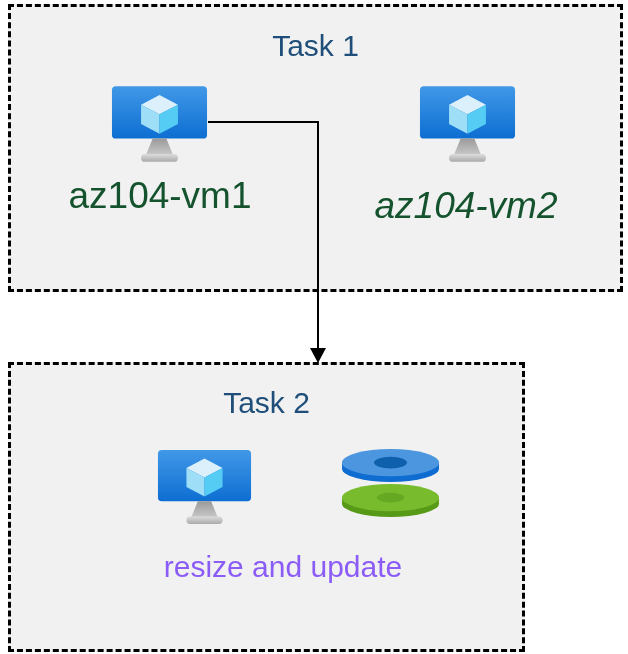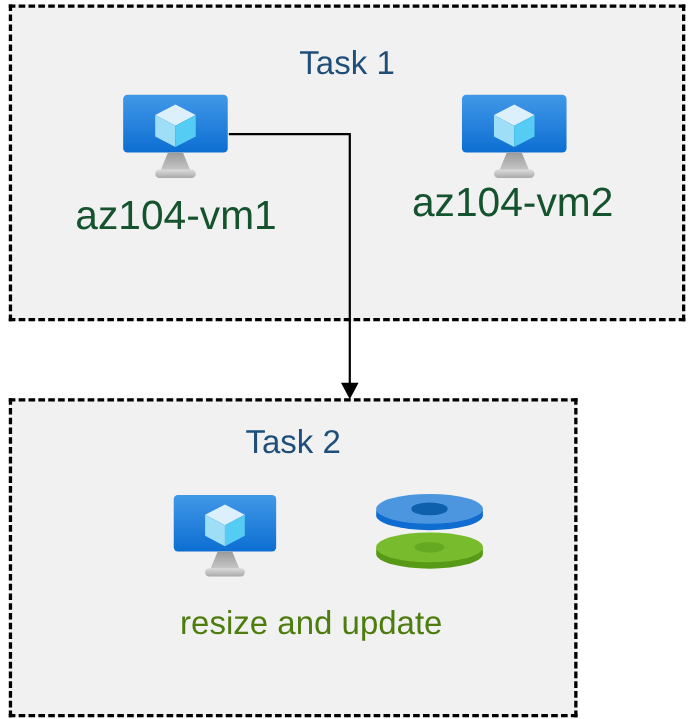--- a/index.html
+++ b/index.html
@@ -19,39 +19,39 @@
   }
   #task1 { left: 8px; top: 4px;  width: 615px; height: 288px; }
   #task2 { left: 8px; top: 362px; width: 517px; height: 290px; }
   .task-title {
     position: absolute;
     left: 0; right: 0;
     text-align: center;
     font-size: 30px;
     color: #1e4e79;
   }
-  #task1 .task-title { top: 22px; margin-top: 12px; }
+  #task1 .task-title { top: 22px; }
   #task2 .task-title { top: 21px; }
   .icon { position: absolute; }
   .icon svg { display: block; }
   .vm-label {
     position: absolute;
     width: 200px;
     text-align: center;
     font-size: 37px;
     line-height: 37px;
     color: #14532d;
     white-space: nowrap;
   }
   .caption {
     position: absolute;
     width: 300px;
     text-align: center;
     font-size: 30px;
-    color: #4d7c0f;
+    color: #8b5cf6;
     white-space: nowrap;
   }
   .arrow-layer {
     position: absolute;
     left: 0; top: 0;
     pointer-events: none;
   }
   .defs-holder { position: absolute; width: 0; height: 0; overflow: hidden; }
 </style>
 </head>
@@ -96,21 +96,21 @@
     <div class="icon" style="left:408px; top:78px;">
       <svg viewBox="0 0 100 82" width="97" height="80">
         <rect x="1" y="1" width="98" height="54" rx="4" fill="url(#gradScreen)"></rect>
         <polygon points="50,10 69,20 50,30 31,20" fill="#dcf0fc"></polygon>
         <polygon points="31,20 50,30 50,50 31,40" fill="#9fdef7"></polygon>
         <polygon points="69,20 50,30 50,50 69,40" fill="#54ccf4"></polygon>
         <polygon points="43,55 57,55 64,72 36,72" fill="url(#gradStand)"></polygon>
         <rect x="31" y="71" width="38" height="8" rx="4" fill="url(#gradBase)"></rect>
       </svg>
     </div>
-    <div class="vm-label" style="left:355px; top:158px;">
+    <div class="vm-label" style="left:355px; top:180px;font-style:italic;">
       <div>az104-vm2</div>
     </div>
   </div>
 
   <div class="task-box" id="task2">
     <div class="task-title">Task 2</div>
 
     <div class="icon" style="left:146px; top:84px;">
       <svg viewBox="0 0 100 82" width="95" height="78">
         <rect x="1" y="1" width="98" height="54" rx="4" fill="url(#gradScreen)"></rect>

